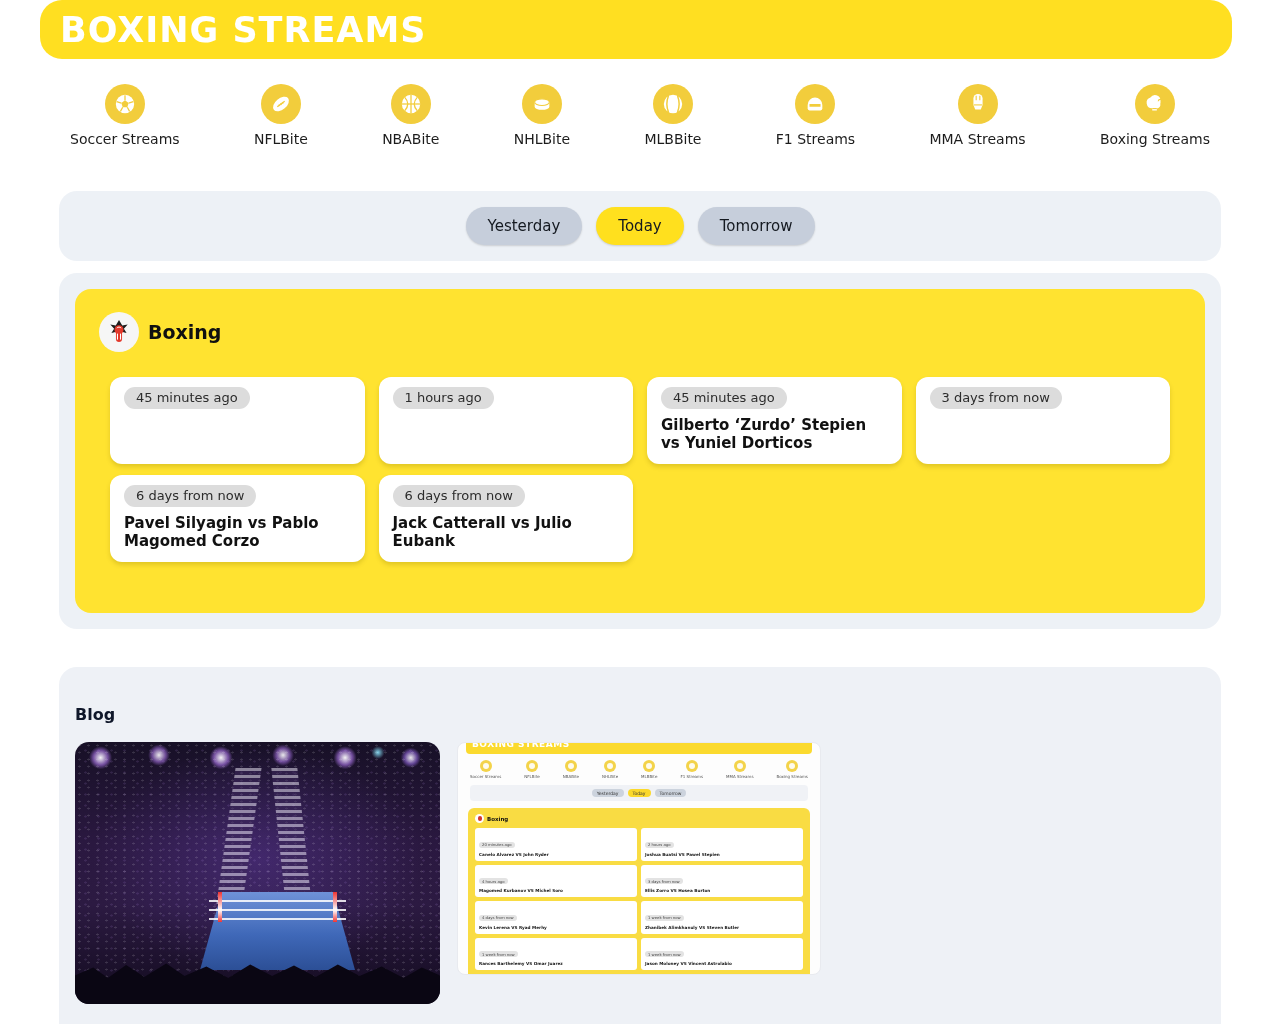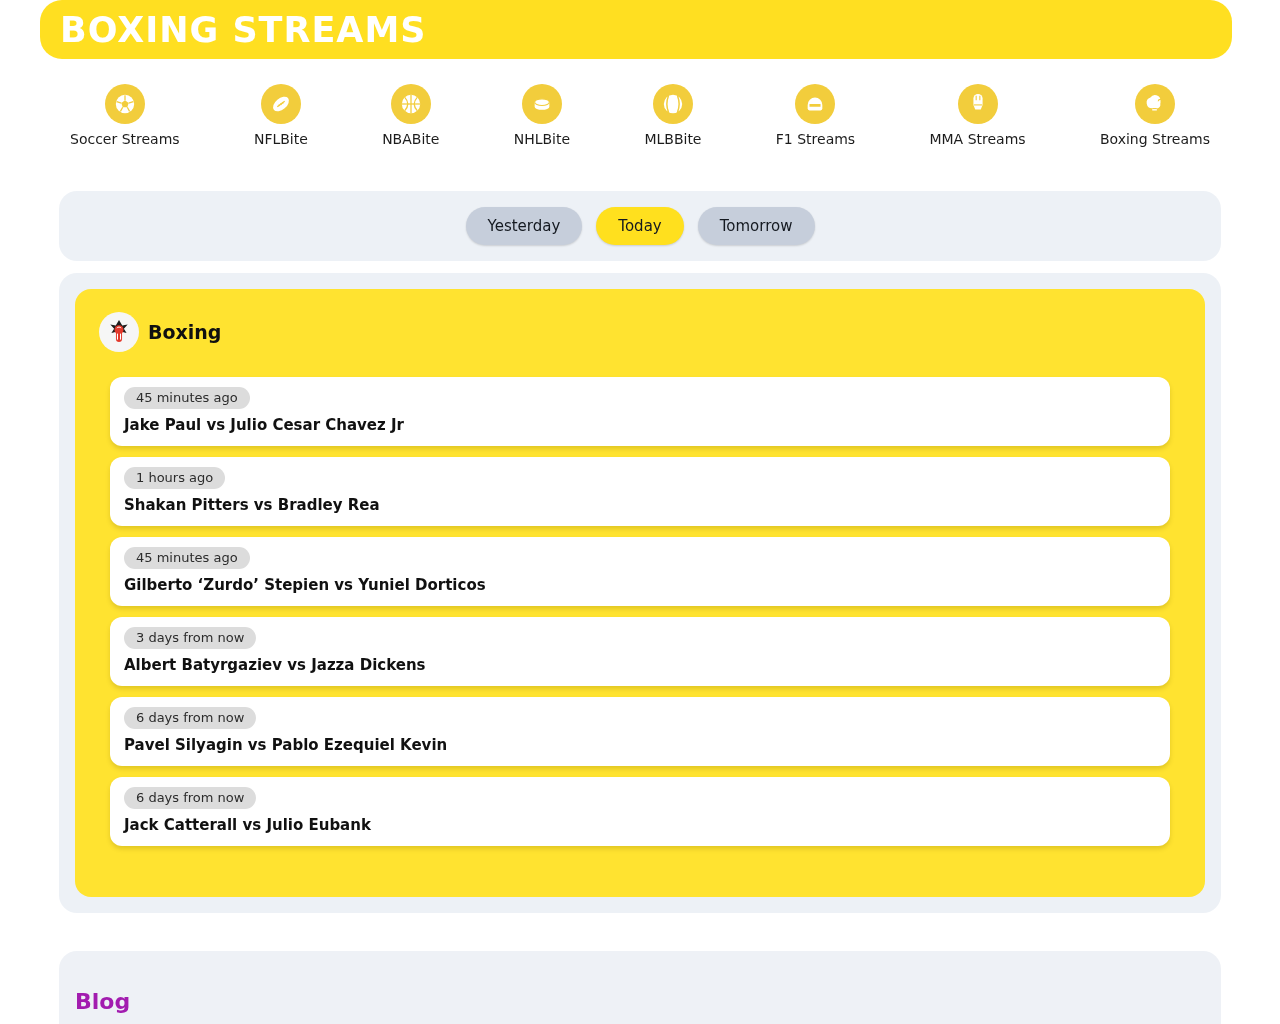--- a/index.html
+++ b/index.html
@@ -28,32 +28,32 @@
   .tab-pill.active { background:#ffe01e; }
 
   
   .boxing-outer { margin:12px 59px 0; width:1162px; background:#edf1f6; border-radius:18px; padding:16px; }
   .boxing-card { background:#ffe330; border-radius:16px; padding:23px 35px 51px 24px; }
   .section-head { display:flex; align-items:center; gap:9px; }
   .section-head-circle { width:40px; height:40px; border-radius:50%; background:#f6f6f6;
     display:flex; align-items:center; justify-content:center; }
   .section-head-circle svg { width:26px; height:26px; }
   .section-title { font-size:19px; font-weight:700; color:#101010; }
-  .fights-grid { margin:25px 0 0 11px; display:grid; grid-template-columns:1fr;
+  .fights-grid { margin:25px 0 0 11px; display:grid; grid-template-columns:1fr 1fr 1fr 1fr;
     column-gap:14px; row-gap:11px; }
   .fight-card { background:#fff; border-radius:12px; padding:10px 14px 12px; cursor:pointer;
     box-shadow:0 3px 4px rgba(140,120,0,.25); }
   .fight-badge { display:inline-block; background:#dcdcdc; border-radius:13px;
     padding:3px 12px 4px; font-size:13px; color:#2c2c2c; }
   .fight-name { margin-top:7px; font-size:15px; font-weight:700; color:#111; }
 
   
   .blog-outer { margin:38px 59px 0; width:1162px; min-height:400px; background:#eef1f6;
     border-radius:18px; padding:38px 16px 16px; }
-  .blog-title { font-size:22px; font-weight:700; color:#a21caf; }
+  .blog-title { font-size:16px; font-weight:700; color:#0f172a; }
   .blog-row { margin-top:18px; display:flex; gap:17px; align-items:flex-start; }
 
   
   .photo { position:relative; width:365px; height:262px; border-radius:14px; overflow:hidden;
     background:
       radial-gradient(circle 16px at 7% 6%,  rgba(255,255,255,.95), rgba(190,130,255,.55) 45%, transparent 72%),
       radial-gradient(circle 15px at 23% 5%, rgba(255,255,255,.9),  rgba(190,130,255,.5)  45%, transparent 72%),
       radial-gradient(circle 16px at 40% 6%, rgba(255,255,255,.95), rgba(190,130,255,.55) 45%, transparent 72%),
       radial-gradient(circle 15px at 57% 5%, rgba(255,255,255,.9),  rgba(190,130,255,.5)  45%, transparent 72%),
       radial-gradient(circle 16px at 74% 6%, rgba(255,255,255,.95), rgba(190,130,255,.55) 45%, transparent 72%),
@@ -234,37 +234,34 @@
               <line x1="13.4" y1="13.5" x2="13.4" y2="19"></line>
             </g>
             <path d="M10 8.4 a2.6 2.6 0 0 1 4 0" fill="none" stroke="#fff" stroke-width="0.9"></path>
           </svg>
       </div>
       <div class="section-title">Boxing</div>
     </div>
     <div class="fights-grid">
       <div class="fight-card">
         <span class="fight-badge">45 minutes ago</span>
-        <div class="fight-name">Jake Paul vs Julio Cesar Chavez Jr</div>
       </div>
       <div class="fight-card">
         <span class="fight-badge">1 hours ago</span>
-        <div class="fight-name">Shakan Pitters vs Bradley Rea</div>
       </div>
       <div class="fight-card">
         <span class="fight-badge">45 minutes ago</span>
         <div class="fight-name">Gilberto ‘Zurdo’ Stepien vs Yuniel Dorticos</div>
       </div>
       <div class="fight-card">
         <span class="fight-badge">3 days from now</span>
-        <div class="fight-name">Albert Batyrgaziev vs Jazza Dickens</div>
       </div>
       <div class="fight-card">
         <span class="fight-badge">6 days from now</span>
-        <div class="fight-name">Pavel Silyagin vs Pablo Ezequiel Kevin</div>
+        <div class="fight-name">Pavel Silyagin vs Pablo Magomed Corzo</div>
       </div>
       <div class="fight-card">
         <span class="fight-badge">6 days from now</span>
         <div class="fight-name">Jack Catterall vs Julio Eubank</div>
       </div>
     </div>
   </div>
 </section>
 
 <section class="blog-outer">

